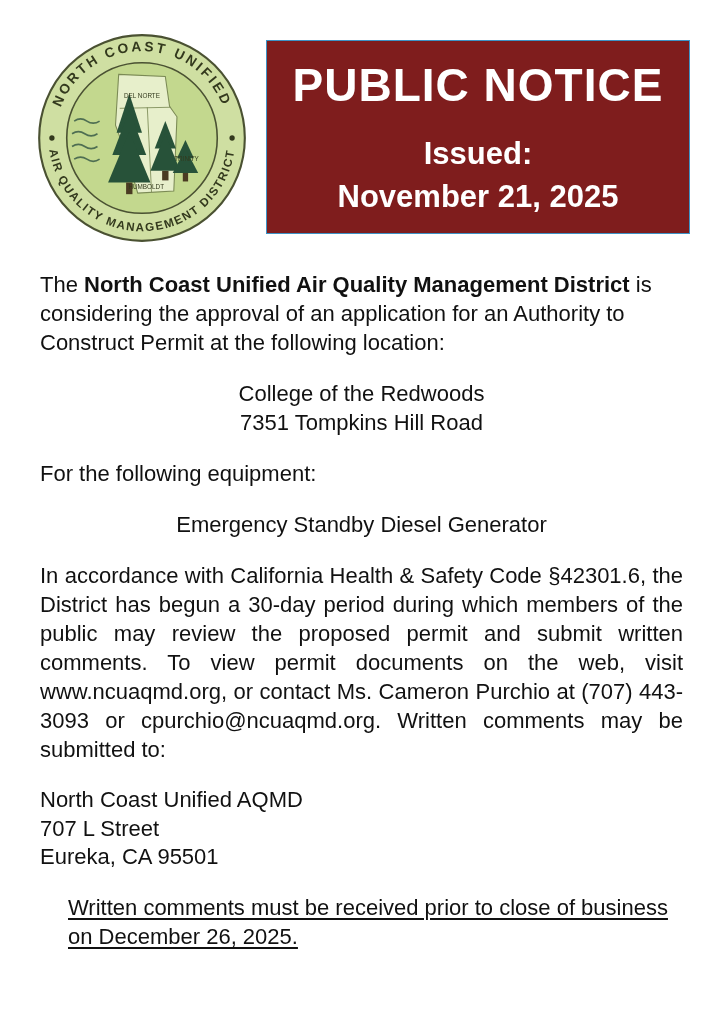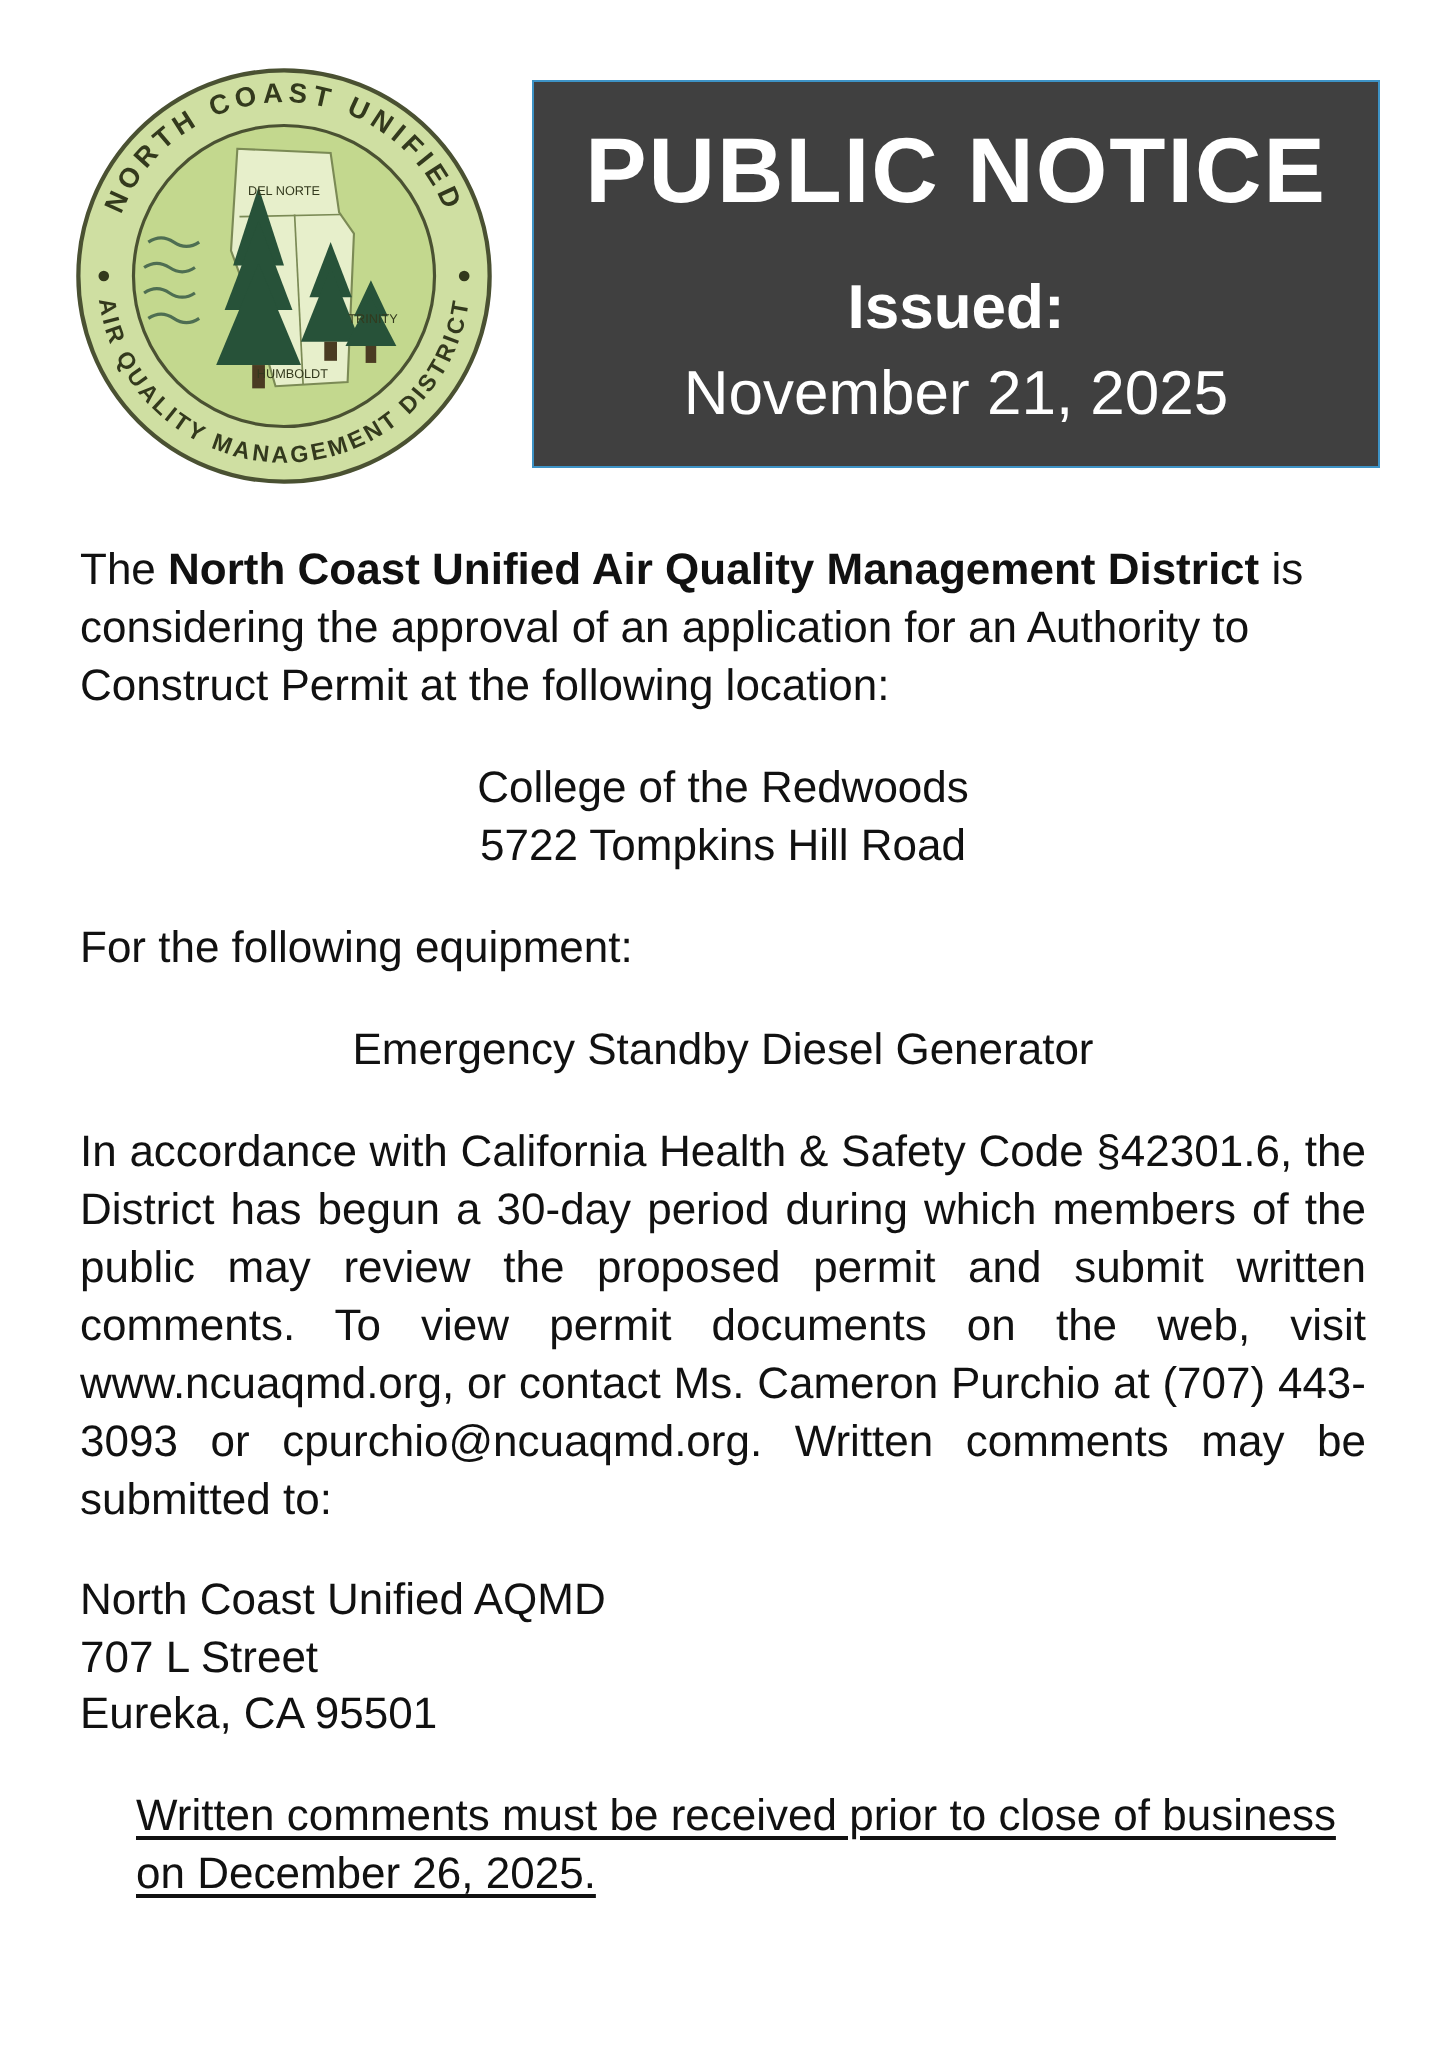--- a/index.html
+++ b/index.html
@@ -26,21 +26,21 @@
     height: 212px;
   }
   .logo svg { display: block; width: 100%; height: 100%; }
 
   .banner {
     position: absolute;
     left: 266px;
     top: 40px;
     width: 424px;
     height: 194px;
-    background: #404040;
+    background: #7f1d1d;
     border: 1px solid #3d93c6;
     color: #ffffff;
     display: flex;
     flex-direction: column;
     align-items: center;
     justify-content: center;
     text-align: center;
   }
   .banner-title {
     font-size: 46px;
@@ -49,21 +49,21 @@
     line-height: 1.1;
   }
   .banner-issued {
     font-size: 31px;
     font-weight: bold;
     margin-top: 26px;
     line-height: 1.1;
   }
   .banner-date {
     font-size: 31px;
-    font-weight: normal;
+    font-weight: bold;
     margin-top: 9px;
     line-height: 1.1;
   }
 
   .content {
     padding: 24px 42px 0 40px;
     font-size: 22px;
     line-height: 1.32;
   }
   .content p { margin-bottom: 22px; }
@@ -145,21 +145,21 @@
     </div>
 
   </div>
 
   <div class="content">
 
     <p><span>The </span><strong>North Coast Unified Air Quality Management District</strong><span> is considering the approval of an application for an Authority to Construct Permit at the following location:</span></p>
 
     <p class="center bold">
       <span>College of the Redwoods</span><br>
-      <span>5722 Tompkins Hill Road</span>
+      <span>7351 Tompkins Hill Road</span>
     </p>
 
     <p>For the following equipment:</p>
 
     <p class="center bold">Emergency Standby Diesel Generator</p>
 
     <p class="justify">In accordance with California Health &amp; Safety Code §42301.6, the District has begun a 30-day period during which members of the public may review the proposed permit and submit written comments. To view permit documents on the web, visit www.ncuaqmd.org, or contact Ms. Cameron Purchio at (707) 443-3093 or cpurchio@ncuaqmd.org. Written comments may be submitted to:</p>
 
     <p class="bold address">
       <span>North Coast Unified AQMD</span><br>

